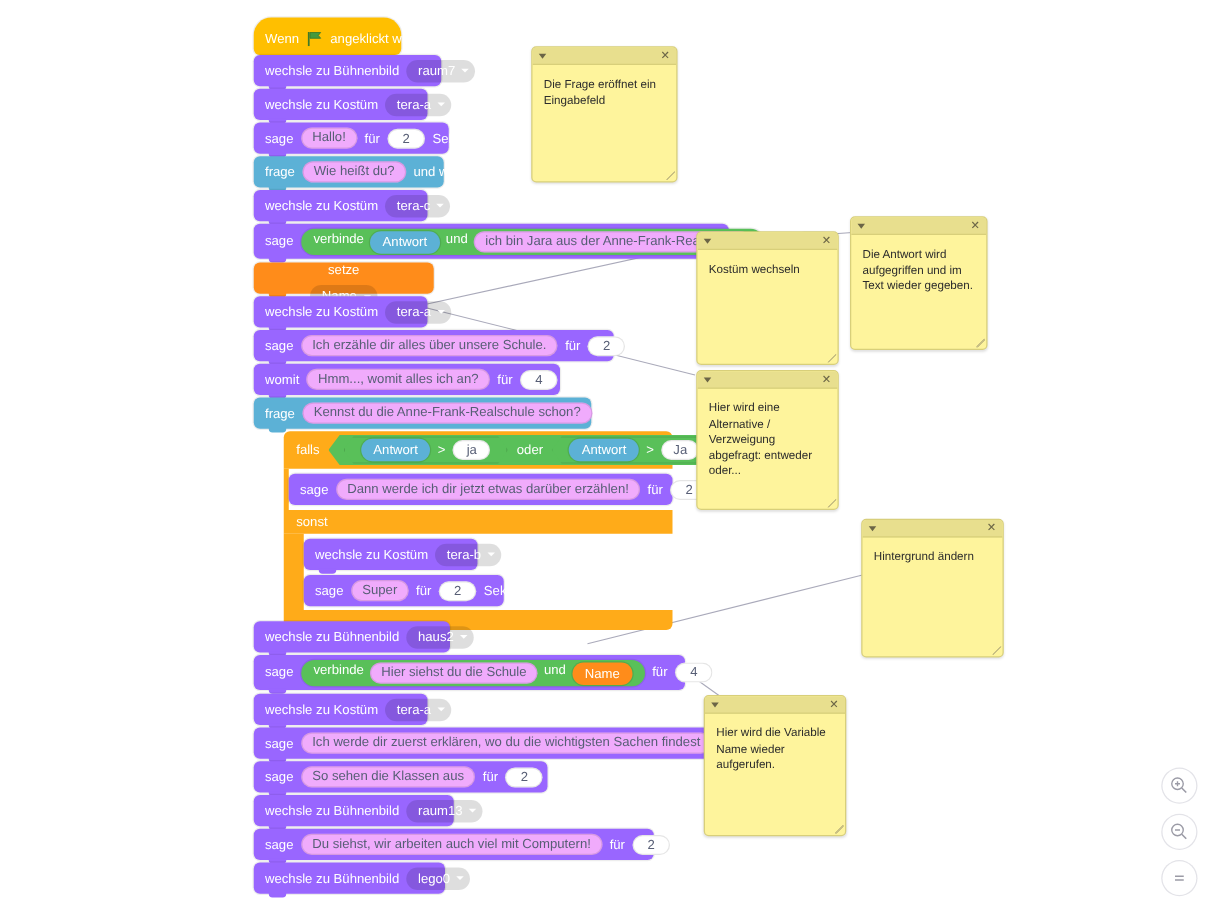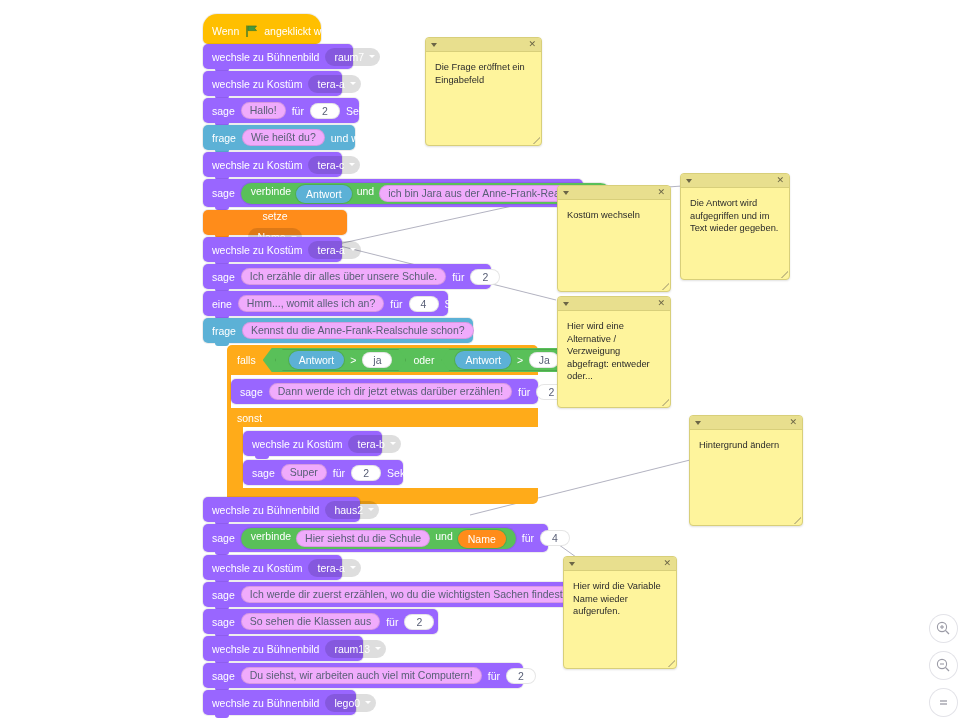--- a/index.html
+++ b/index.html
@@ -278,21 +278,21 @@
 
   <div class="blk looks" style="left:203px;top:264px;width:288px;">
     <span>sage</span>
     <span class="oval">Ich erzähle dir alles über unsere Schule.</span>
     <span>für</span>
     <span class="num">2</span>
     <span>Sekunden</span>
   </div>
 
   <div class="blk looks" style="left:203px;top:291px;width:245px;">
-    <span>eine</span>
+    <span>womit</span>
     <span class="oval">Hmm..., womit alles ich an?</span>
     <span>für</span>
     <span class="num">4</span>
     <span>Sekunden</span>
   </div>
 
   <div class="blk sensing" style="left:203px;top:318px;width:270px;">
     <span>frage</span>
     <span class="oval">Kennst du die Anne-Frank-Realschule schon?</span>
     <span>und warte</span>
@@ -381,21 +381,21 @@
   <div class="blk looks" style="left:203px;top:555px;width:139px;">
     <span>wechsle zu Kostüm</span>
     <span class="drop">
       <span>tera-a</span>
         <i class="car"></i>
     </span>
   </div>
 
   <div class="blk looks" style="left:203px;top:582px;width:365px;">
     <span>sage</span>
-    <span class="oval">Ich werde dir zuerst erzählen, wo du die wichtigsten Sachen findest</span>
+    <span class="oval">Ich werde dir zuerst erklären, wo du die wichtigsten Sachen findest</span>
     <span>für</span>
     <span class="num">2</span>
     <span>Sekunden</span>
   </div>
 
   <div class="blk looks" style="left:203px;top:609px;width:235px;">
     <span>sage</span>
     <span class="oval">So sehen die Klassen aus</span>
     <span>für</span>
     <span class="num">2</span>

